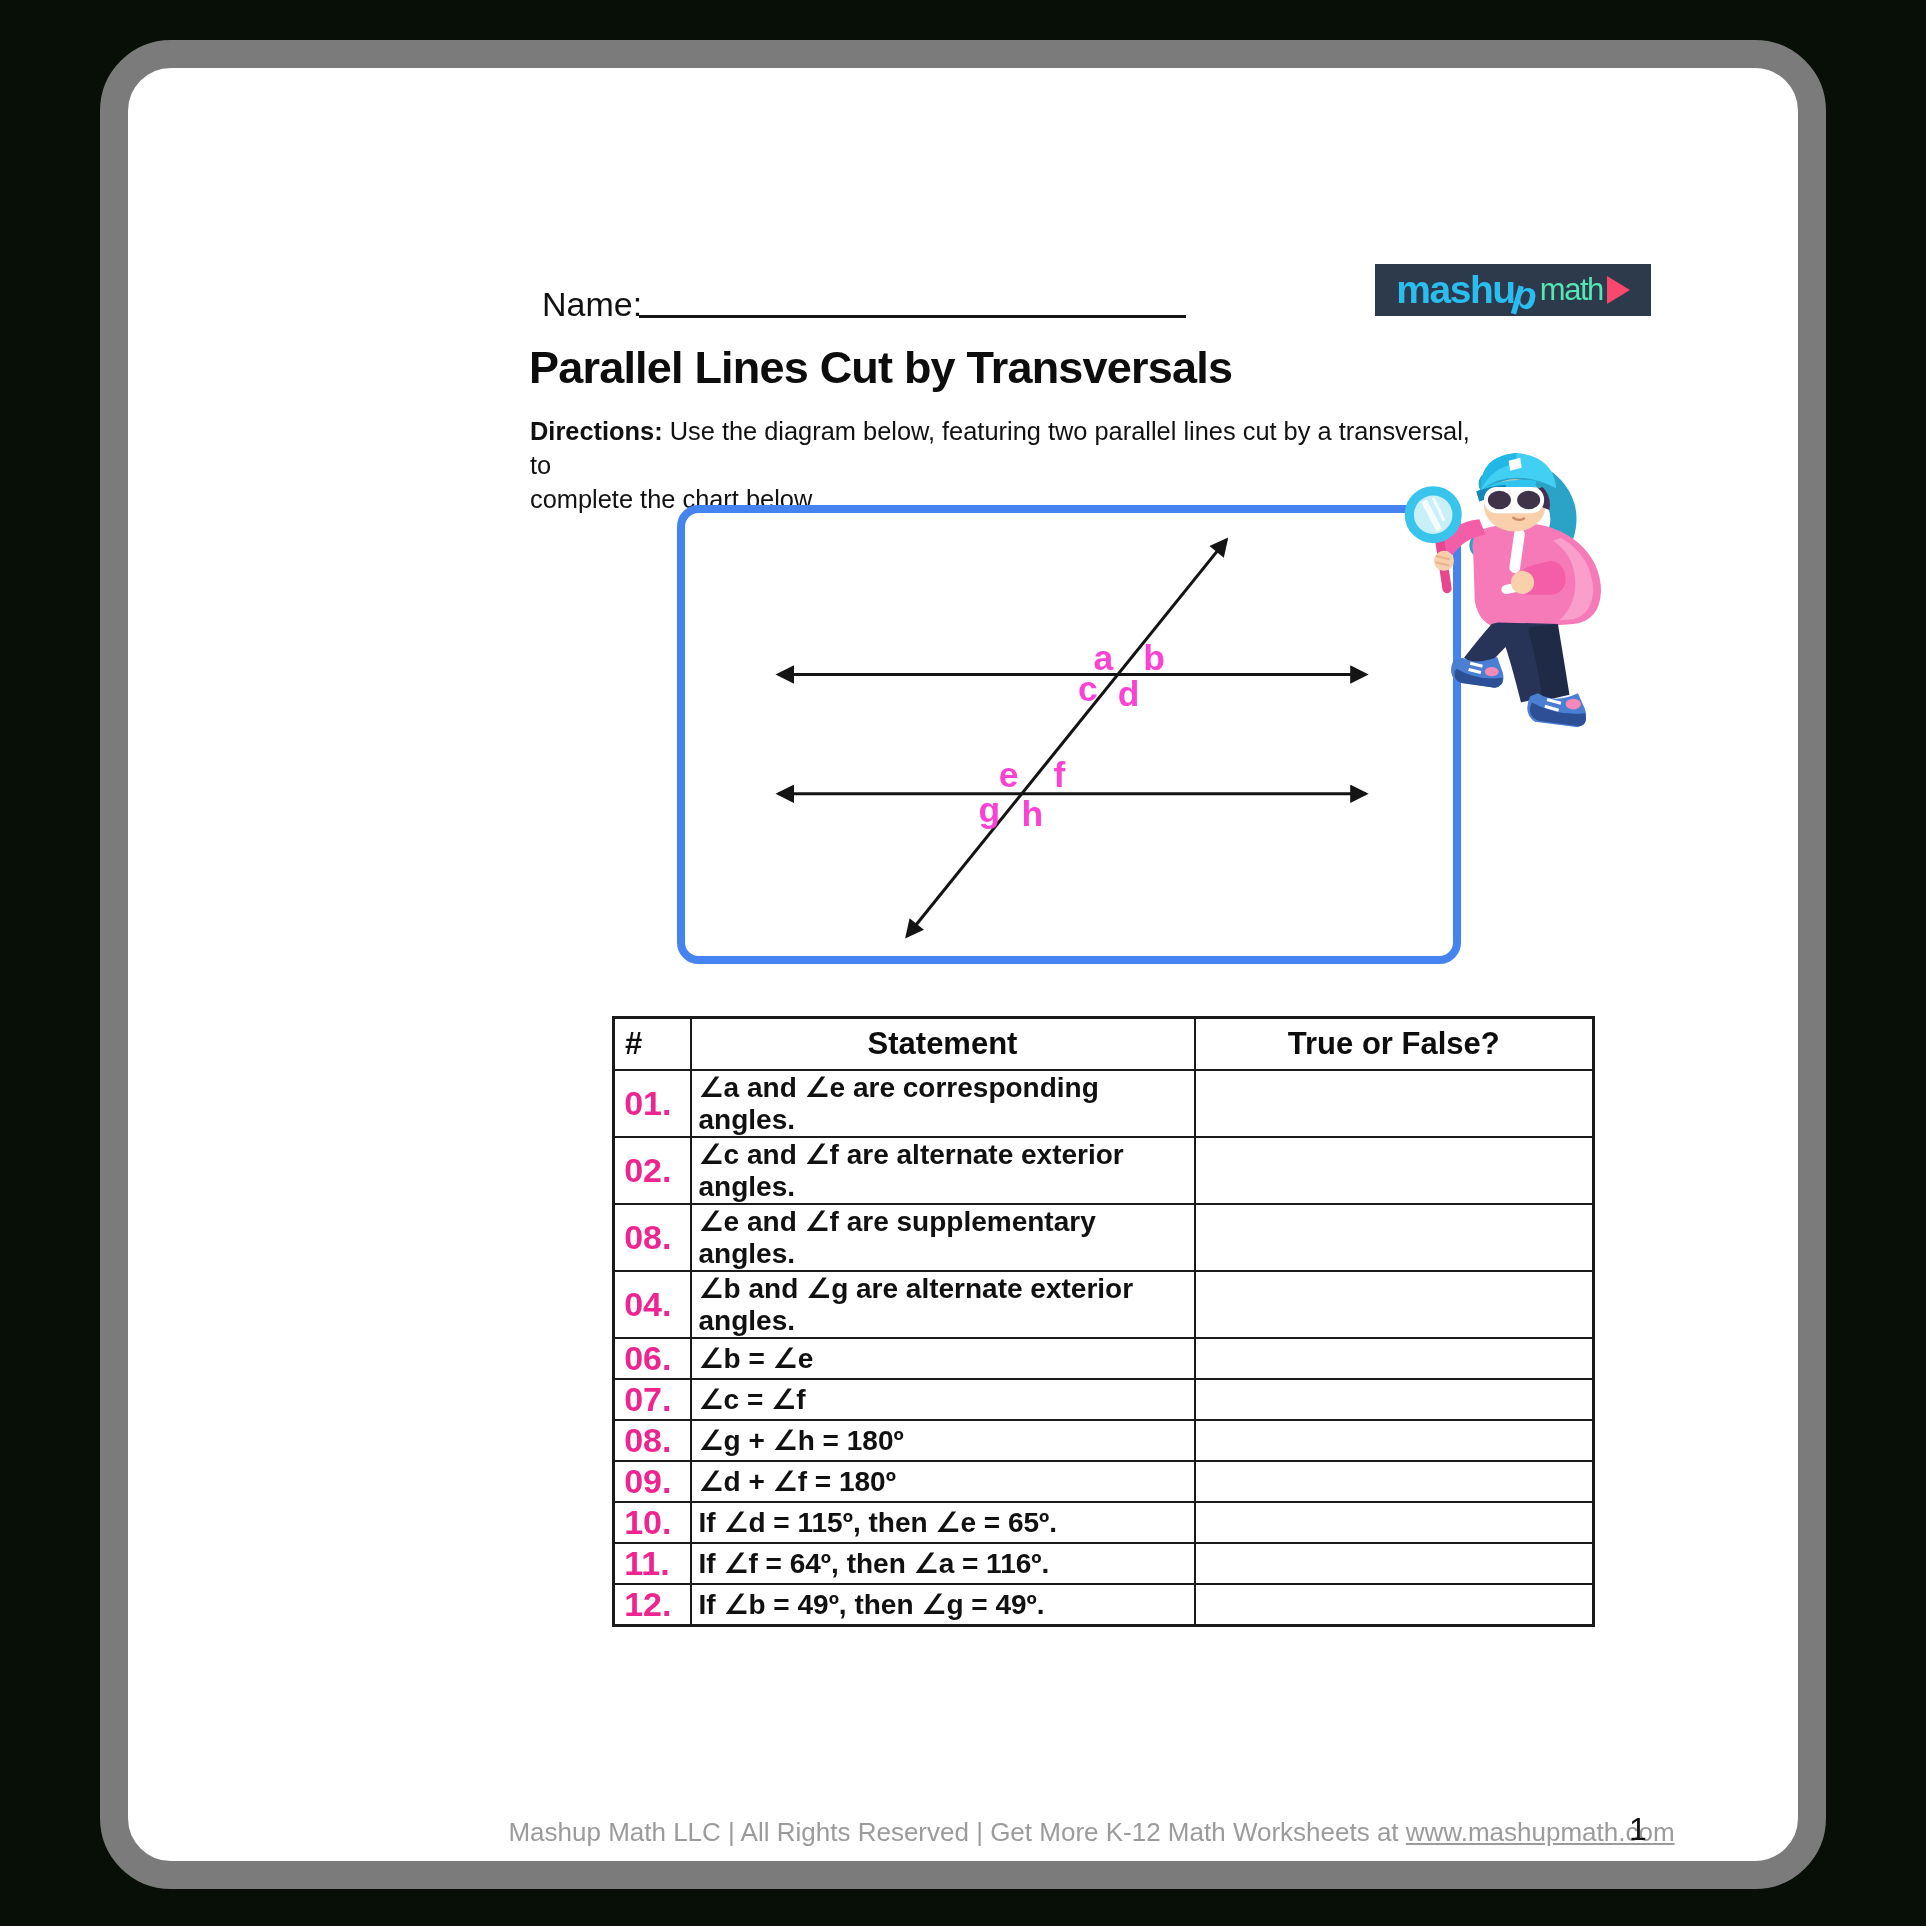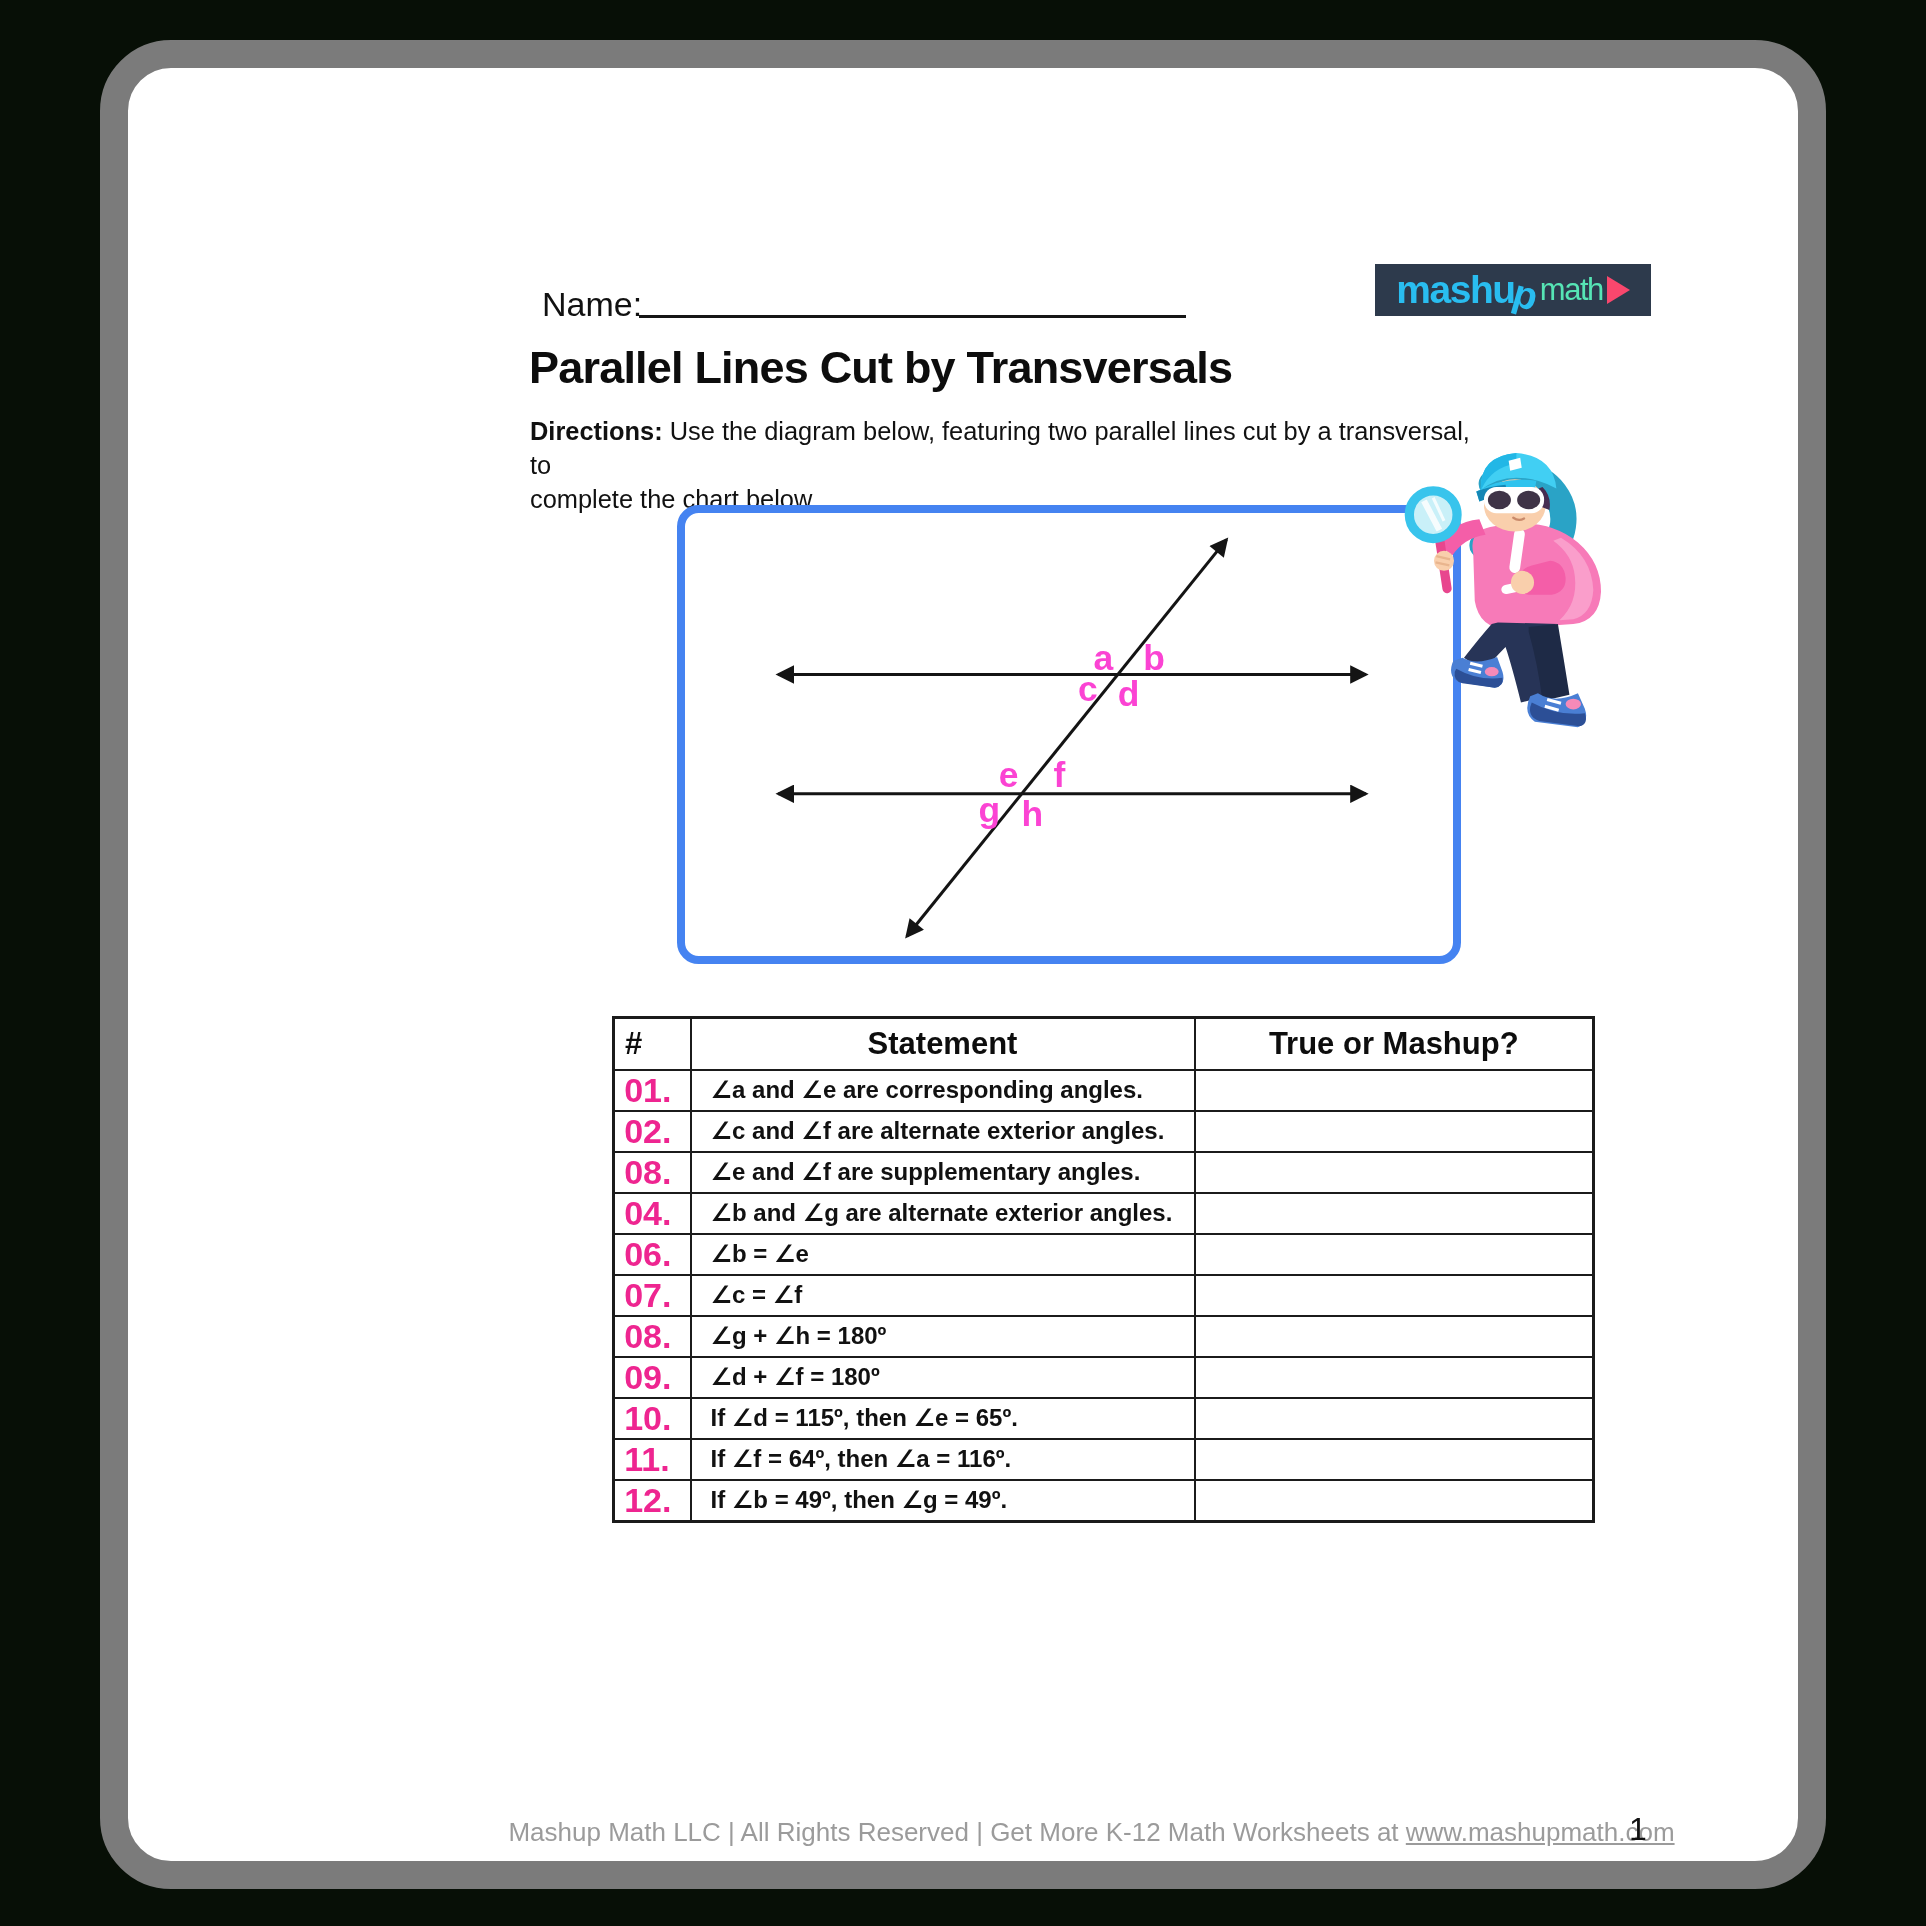--- a/index.html
+++ b/index.html
@@ -56,21 +56,21 @@
   th, td { border:2.3px solid #1b1b1b; vertical-align:middle; }
   table { border:3.1px solid #1b1b1b; }
   th { height:52px; font-size:31px; font-weight:bold; color:#0d0d0d; }
   td { height:36px; }
   .col-num { width:77px; }
   .col-stmt { width:504px; }
   .col-ans { width:399px; }
   th.h-num { text-align:left; padding-left:10px; }
   td.num  { font-size:34px; font-weight:bold; color:var(--row-number-pink,#ee2590);
             text-align:left; padding-left:9.2px; }
-  td.stmt { font-size:24px; font-weight:bold; color:#111; padding-left:19px; }
+  td.stmt { font-size:28px; font-weight:bold; color:#111; padding-left:7px; }
   td.ans  { background:#fff; }
 
   
   .footer-credit { left:128px; top:1749px; width:1671px; text-align:center;
                    font-size:26px; color:var(--footer-gray,#9b9b9b); }
   .footer-credit .link { text-decoration:underline;text-align:right; }
   .page-number { left:1501px; top:1743px; font-size:32px; color:#111; }
 </style>
 </head>
 <body style="--page-bg: #070f06; --card-border: #7b7b7b; --diagram-border-blue: #4583f1; --angle-label-pink: #fb43d3; --row-number-pink: #ee2590; --logo-bg: #2d3a4c; --logo-cyan: #29bdf0; --logo-mint: #56e5b5; --logo-arrow: #f9476d; --footer-gray: #9b9b9b;">
@@ -168,21 +168,21 @@
     <table>
       <colgroup>
           <col class="col-num">
           <col class="col-stmt">
           <col class="col-ans">
         </colgroup>
       <thead>
         <tr>
           <th class="h-num">#</th>
           <th>Statement</th>
-          <th>True or Mashup?</th>
+          <th>True or False?</th>
         </tr>
       </thead>
       <tbody>
           <tr>
             <td class="num">01.</td>
             <td class="stmt">∠a and ∠e are corresponding angles.</td>
             <td class="ans"></td>
           </tr>
           <tr>
             <td class="num">02.</td>

